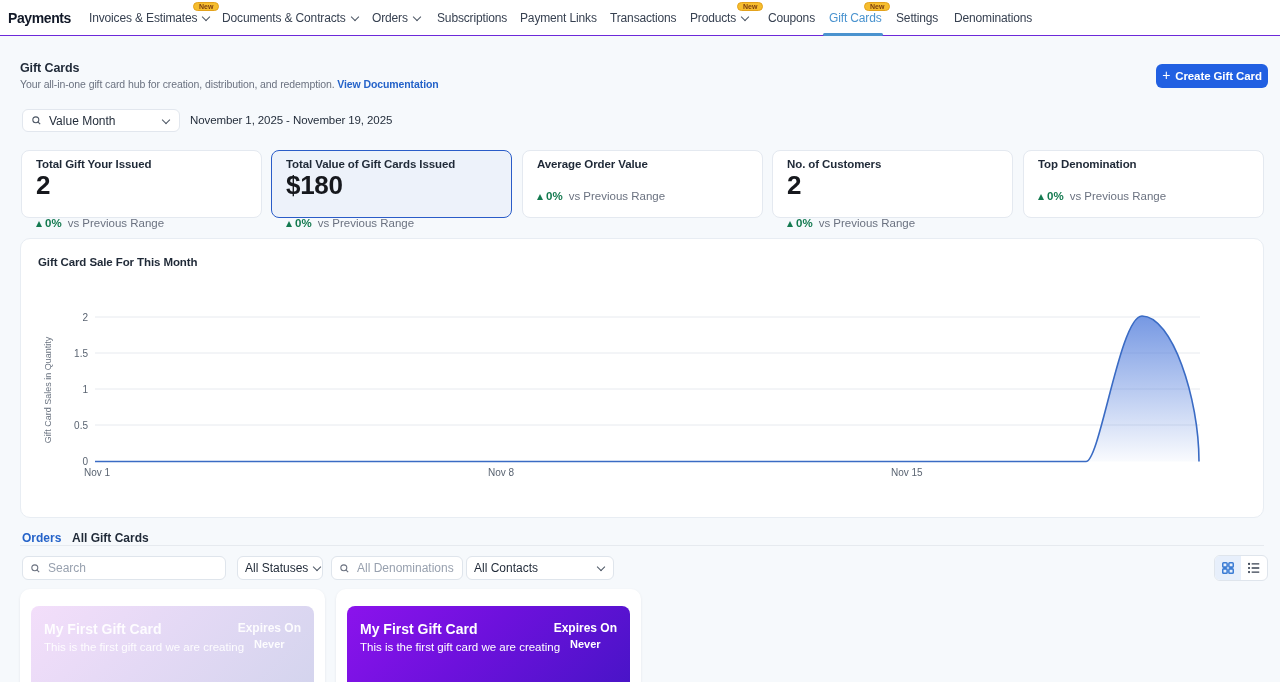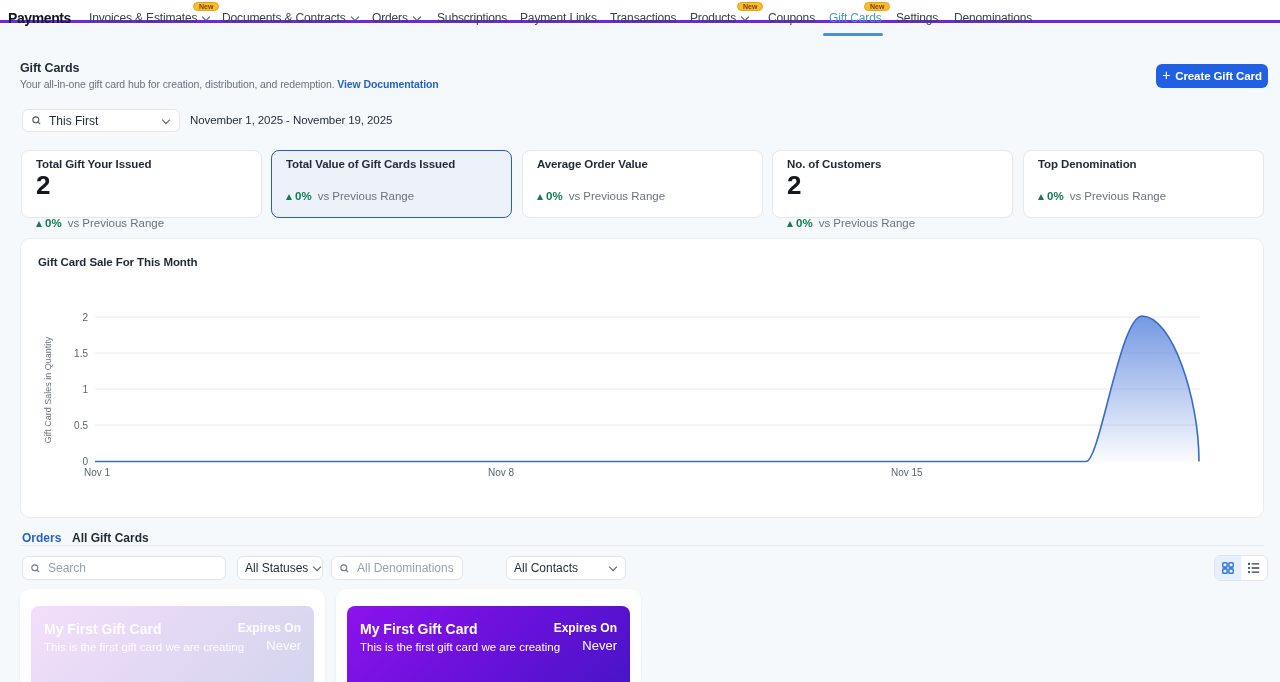--- a/index.html
+++ b/index.html
@@ -1,19 +1,19 @@
 <!DOCTYPE html>
 <html><head>
 <meta charset="utf-8">
 <style>
 * { margin:0; padding:0; box-sizing:border-box; }
 html,body { width:1280px; height:682px; overflow:hidden; background:#f6f9fc; font-family:"Liberation Sans", sans-serif; }
 .abs { position:absolute; }
 
-#nav { position:absolute; top:0; left:0; width:1280px; height:23px; background:#ffffff; border-bottom:3px solid #6d28d9; }
+#nav { position:absolute; top:0; left:0; width:1280px; height:36px; background:#ffffff; border-bottom:1px solid #6d28d9; }
 #logo { position:absolute; left:8px; top:10px; font-size:14px; font-weight:700; color:#111827; letter-spacing:-0.4px; }
 .navitem { position:absolute; top:11px; font-size:12px; font-weight:500; color:#374151; white-space:nowrap; letter-spacing:-0.15px; }
 .navitem.active { color:#4a93cf; }
 .chev { display:inline-block; width:8px; height:8px; margin-left:6px; position:relative; top:-1px; }
 .chev:before { content:""; position:absolute; left:0; top:1px; width:5px; height:5px; border-right:1.6px solid #4b5563; border-bottom:1.6px solid #4b5563; transform:rotate(45deg); }
 .newbadge { position:absolute; top:2px; font-size:7px; font-weight:700; color:#7c3f10; background:#f6bd2d; border:1px solid #e3a21d; border-radius:999px; padding:0px 5px; line-height:7px; height:9px; display:flex; align-items:center; }
 #navuline { position:absolute; left:823px; top:33px; width:60px; height:2.5px; background:#4a93cf; border-radius:2px; }
 
 #h-title { position:absolute; left:20px; top:61px; font-size:12.5px; font-weight:700; color:#1f2937; letter-spacing:-0.1px; }
 #h-sub { position:absolute; left:20px; top:78px; font-size:10.5px; letter-spacing:-0.1px; color:#6b7280; }
@@ -48,21 +48,21 @@
 #views { position:absolute; left:1214px; top:555px; width:54px; height:26px; background:#ffffff; border:1px solid #dfe5ec; border-radius:6px; display:flex; overflow:hidden; }
 #views .vbtn { width:27px; height:100%; display:flex; align-items:center; justify-content:center; }
 #views .vbtn.on { background:#e7effb; }
 
 .gcwrap { position:absolute; top:589px; width:305px; height:120px; background:#ffffff; border-radius:10px; box-shadow:0 1px 3px rgba(16,24,40,.08); }
 .gc { position:absolute; left:11px; top:17px; width:283px; height:90px; border-radius:8px; padding:14px 13px 10px; color:#ffffff; }
 .gc .gt { font-size:14px; font-weight:700; margin-top:1px; }
 .gc .gs { font-size:11.5px; margin-top:4px; }
 .gc .ex { position:absolute; right:13px; top:15px; text-align:right; }
 .gc .ex .e1 { font-size:12px; font-weight:600; }
-.gc .ex .e2 { font-size:13px; font-weight:400; margin-top:3px; }
+.gc .ex .e2 { font-size:11px; font-weight:700; margin-top:3px;text-align:center; }
 .grad-light { background:linear-gradient(135deg,#f3defa 0%,#e4d9f5 45%,#d3d4ed 100%); color:rgba(255,255,255,.92); }
 .grad-vivid { background:linear-gradient(135deg,#8b13ec 0%,#6d11dc 45%,#4714c6 100%); }
 svg { display:block; }
 </style>
 </head>
 <body>
 
 <div id="nav">
   <div id="logo">Payments</div>
   <div class="navitem" style="left:89px;">Invoices &amp; Estimates<span class="chev"></span></div>
@@ -87,32 +87,33 @@
 <div id="createbtn">
     <span class="plus">+</span>
     <span>Create Gift Card</span>
   </div>
 
 <div id="monthsel">
   <svg class="mag" viewBox="0 0 24 24" fill="none" stroke="#4b5563" stroke-width="2.4">
       <circle cx="10.5" cy="10.5" r="6.5"></circle>
       <line x1="15.5" y1="15.5" x2="20" y2="20"></line>
     </svg>
-  <span class="txt">This First</span>
+  <span class="txt">Value Month</span>
   <span class="chev"></span>
 </div>
 <div id="daterange">November 1, 2025 - November 19, 2025</div>
 
 <div class="stat" style="left:21px;">
   <div class="t">Total Gift Your Issued</div>
   <div class="v">2</div>
   <div class="d"><span class="tri"></span><span class="pct">0%</span>vs Previous Range</div>
 </div>
 <div class="stat hl" style="left:271px;">
   <div class="t">Total Value of Gift Cards Issued</div>
+  <div class="v">$180</div>
   <div class="d"><span class="tri"></span><span class="pct">0%</span>vs Previous Range</div>
 </div>
 <div class="stat" style="left:522px;">
   <div class="t">Average Order Value</div>
   <div class="d"><span class="tri"></span><span class="pct">0%</span>vs Previous Range</div>
 </div>
 <div class="stat" style="left:772px;">
   <div class="t">No. of Customers</div>
   <div class="v">2</div>
   <div class="d"><span class="tri"></span><span class="pct">0%</span>vs Previous Range</div>
@@ -174,21 +175,21 @@
   <span class="val">All Statuses</span>
     <span class="chev"></span>
 </div>
 <div class="fbox" style="left:331px; width:132px;">
   <svg class="mag" viewBox="0 0 24 24" fill="none" stroke="#6b7280" stroke-width="2.4">
       <circle cx="10.5" cy="10.5" r="6.5"></circle>
       <line x1="15.5" y1="15.5" x2="20" y2="20"></line>
     </svg>
   <span class="ph" style="margin-left:7px;">All Denominations</span>
 </div>
-<div class="fbox" style="left:466px; width:120px; justify-content:space-between;margin-left:40px;">
+<div class="fbox" style="left:466px; width:148px; justify-content:space-between;">
   <span class="val">All Contacts</span>
     <span class="chev"></span>
 </div>
 
 <div id="views">
   <div class="vbtn on">
     <svg width="14" height="14" viewBox="0 0 24 24" fill="none" stroke="#3b7cd4" stroke-width="2.6">
         <rect x="3" y="3" width="7.5" height="7.5" rx="1.5"></rect>
         <rect x="13.5" y="3" width="7.5" height="7.5" rx="1.5"></rect>
         <rect x="3" y="13.5" width="7.5" height="7.5" rx="1.5"></rect>

